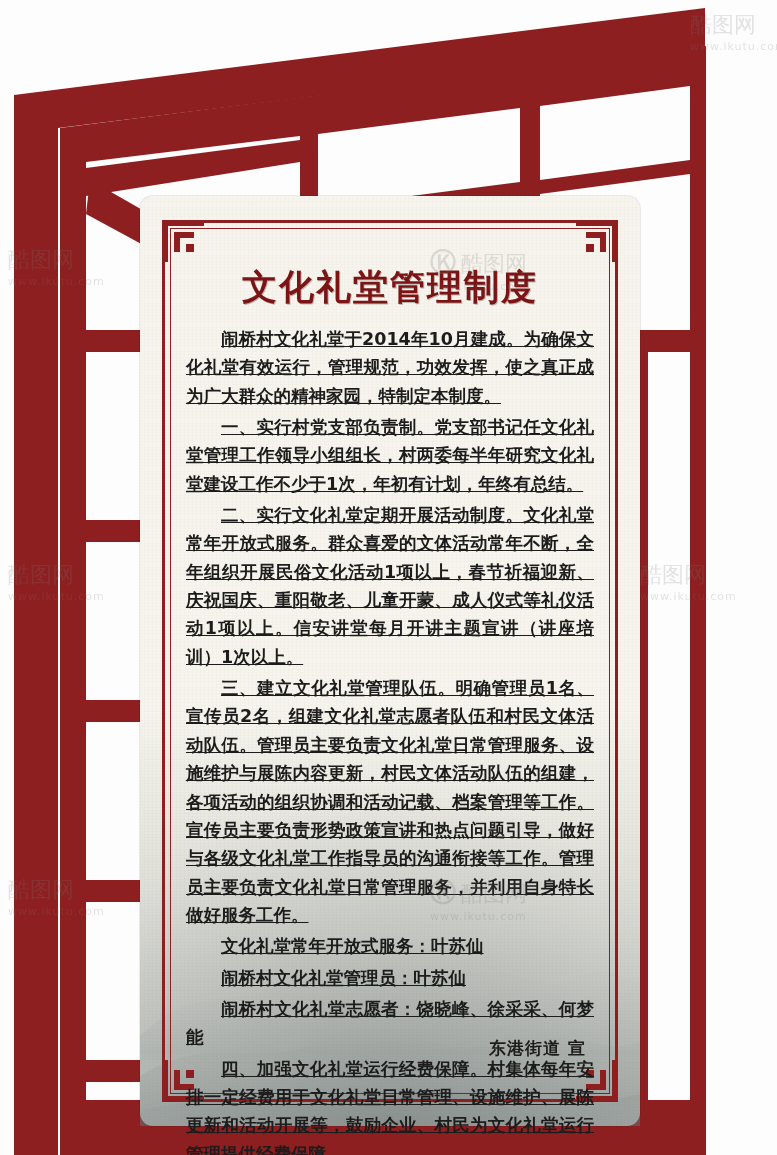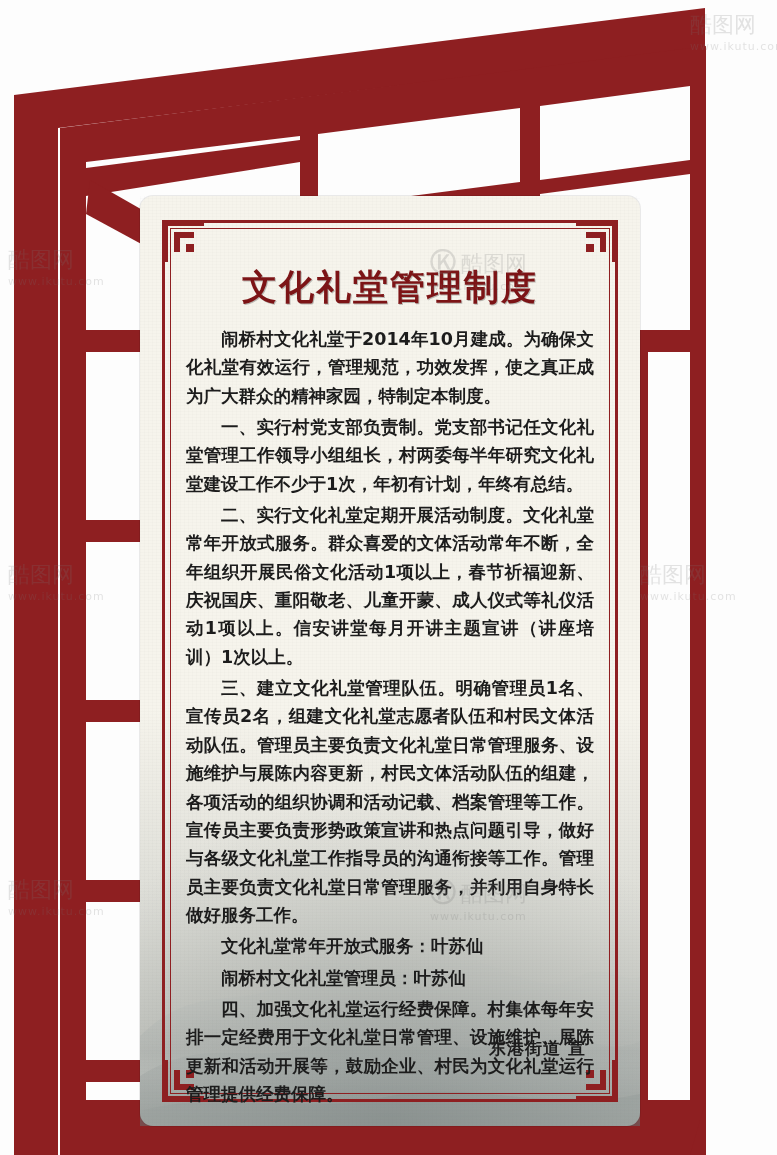--- a/index.html
+++ b/index.html
@@ -101,20 +101,21 @@
   .para {
     font-family: "DejaVu Sans", "Liberation Sans", sans-serif;
     font-size: 17.5px;
     line-height: 1.62;
     color: #1c1c1c;
     text-align: justify;
     text-justify: inter-ideograph;
     text-indent: 2em;
     margin: 0 0 3px 0;
     font-weight: 600;
+    text-decoration: underline;
   }
 
   .sig {
     font-family: "DejaVu Sans", "Liberation Sans", sans-serif;
     font-size: 17px;
     font-weight: 700;
     color: #1c1c1c;
     text-align: right;
     position:absolute;
     right: 8px;
@@ -248,20 +249,21 @@
 
     <div id="content">
       <div id="title">文化礼堂管理制度</div>
 
       <p class="para">闹桥村文化礼堂于2014年10月建成。为确保文化礼堂有效运行，管理规范，功效发挥，使之真正成为广大群众的精神家园，特制定本制度。</p>
       <p class="para">一、实行村党支部负责制。党支部书记任文化礼堂管理工作领导小组组长，村两委每半年研究文化礼堂建设工作不少于1次，年初有计划，年终有总结。</p>
       <p class="para">二、实行文化礼堂定期开展活动制度。文化礼堂常年开放式服务。群众喜爱的文体活动常年不断，全年组织开展民俗文化活动1项以上，春节祈福迎新、庆祝国庆、重阳敬老、儿童开蒙、成人仪式等礼仪活动1项以上。信安讲堂每月开讲主题宣讲（讲座培训）1次以上。</p>
       <p class="para">三、建立文化礼堂管理队伍。明确管理员1名、宣传员2名，组建文化礼堂志愿者队伍和村民文体活动队伍。管理员主要负责文化礼堂日常管理服务、设施维护与展陈内容更新，村民文体活动队伍的组建，各项活动的组织协调和活动记载、档案管理等工作。宣传员主要负责形势政策宣讲和热点问题引导，做好与各级文化礼堂工作指导员的沟通衔接等工作。管理员主要负责文化礼堂日常管理服务，并利用自身特长做好服务工作。</p>
       <p class="para">文化礼堂常年开放式服务：叶苏仙</p>
       <p class="para">闹桥村文化礼堂管理员：叶苏仙</p>
+      <p class="para">闹桥村文化礼堂志愿者：饶晓峰、徐采采、何梦能</p>
       <p class="para">四、加强文化礼堂运行经费保障。村集体每年安排一定经费用于文化礼堂日常管理、设施维护、展陈更新和活动开展等，鼓励企业、村民为文化礼堂运行管理提供经费保障。</p>
 
       <div class="sig">东港街道 宣</div>
     </div>
   </div>
 
   <div class="wm" style="left:690px; top:10px;">
     <span class="big">酷图网</span>
     <span class="small">www.ikutu.com</span>
   </div>

